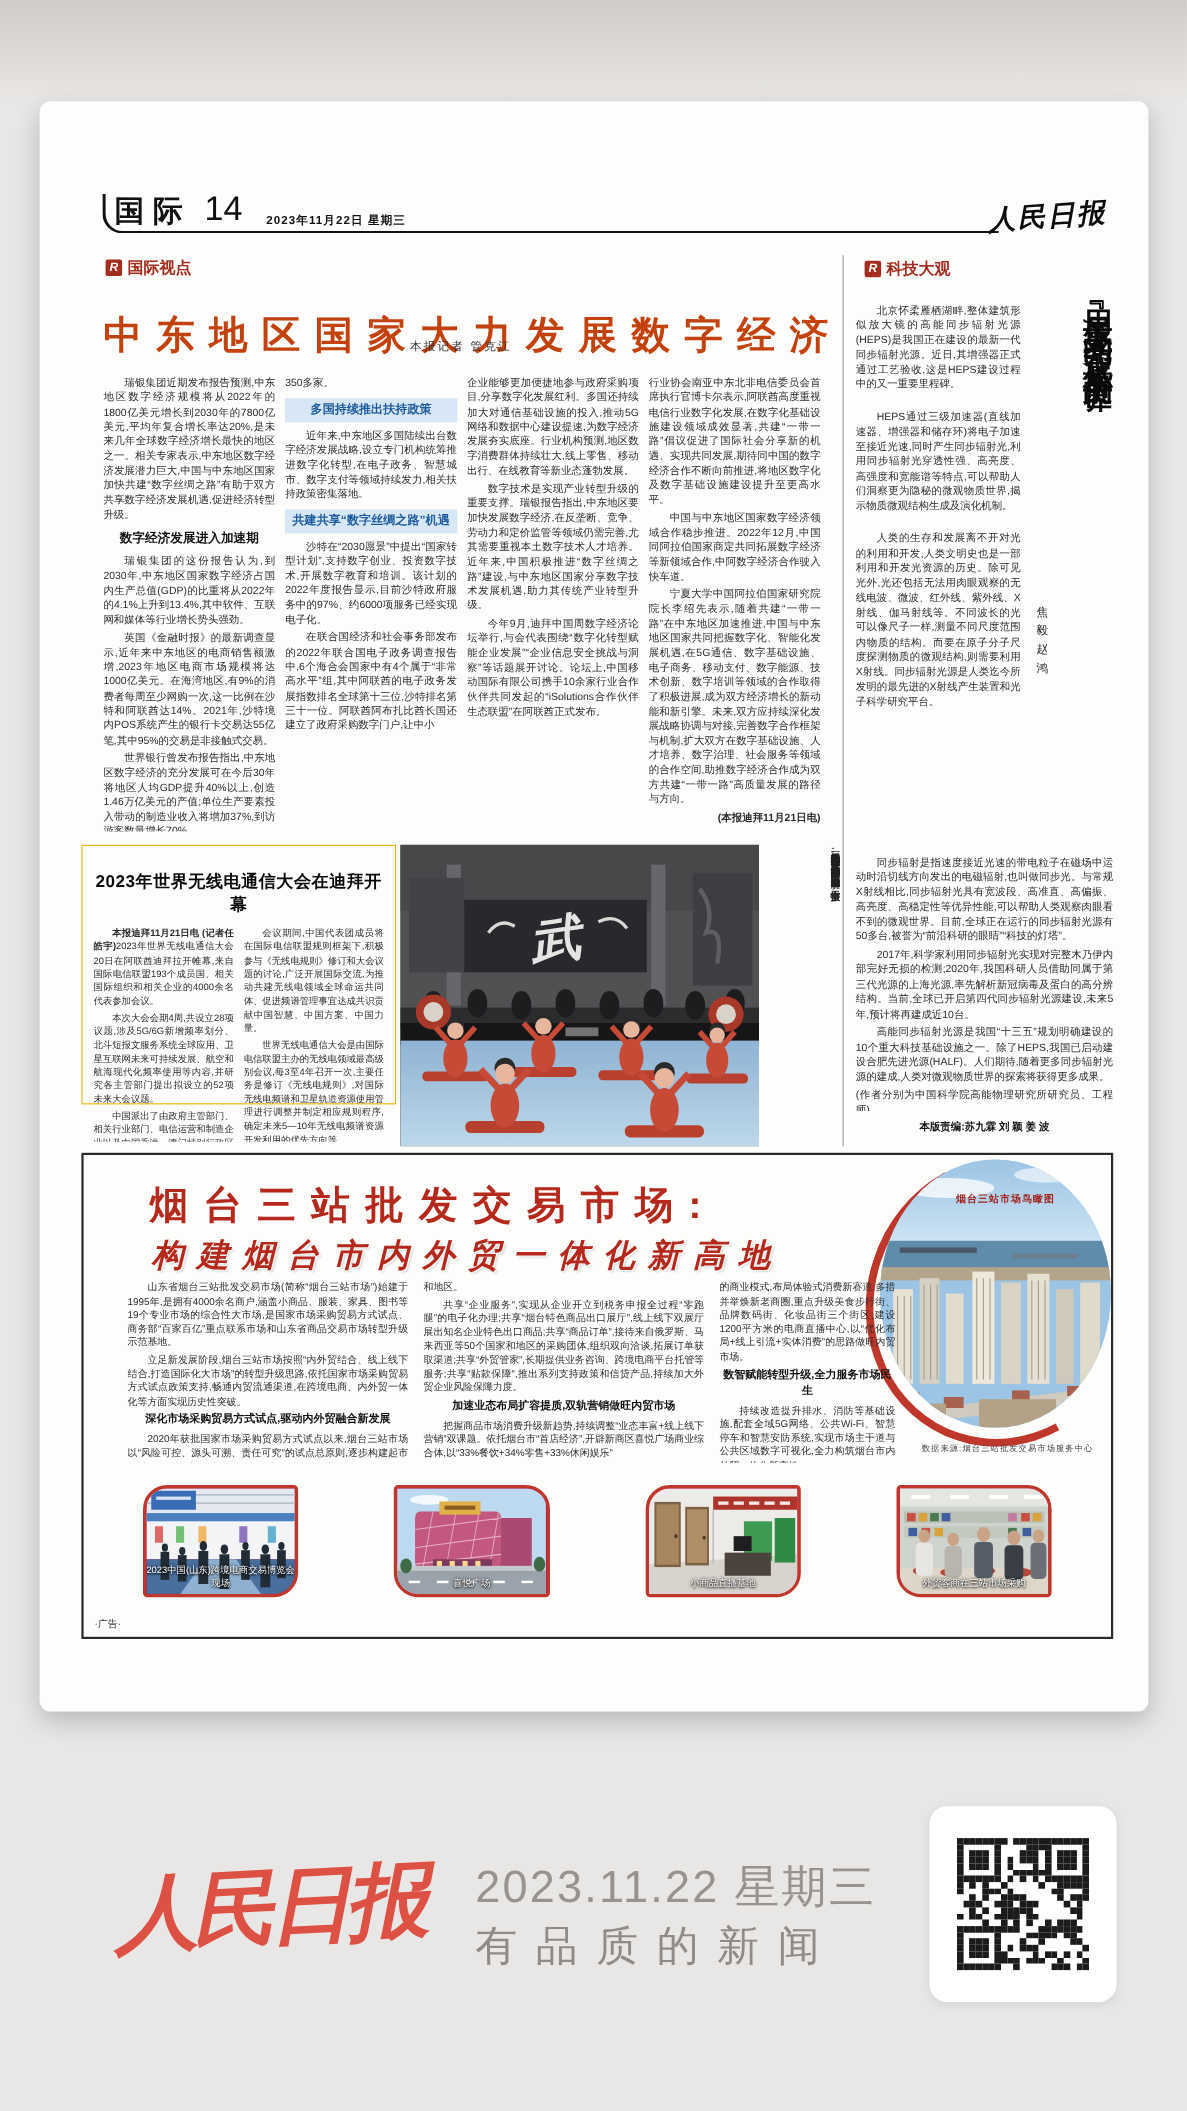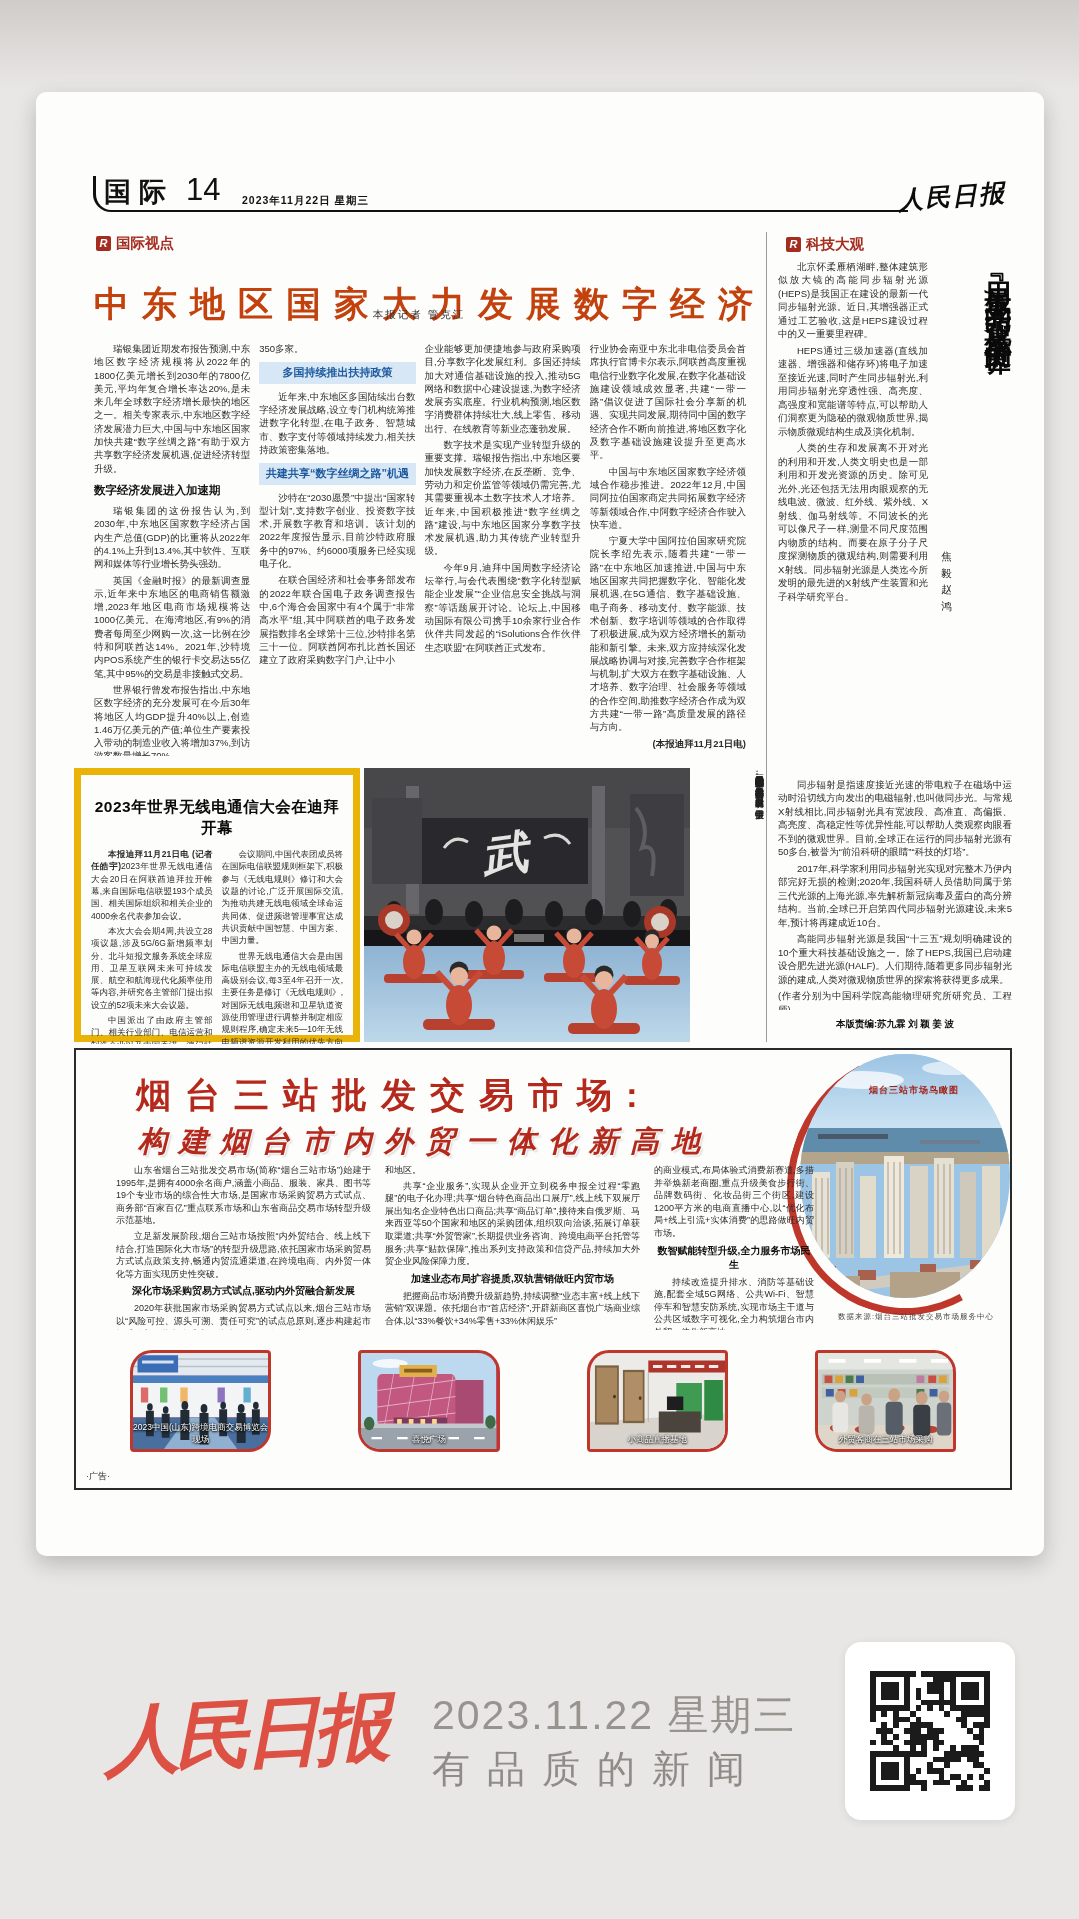--- a/index.html
+++ b/index.html
@@ -15,38 +15,38 @@
   
   .kicker{position:absolute;display:flex;align-items:center;gap:5px;font-size:14.5px;font-weight:800;color:#a42d20;}
   .kbox{display:inline-block;width:15px;height:15px;background:#a42d20;color:#fff;font-size:11px;font-weight:800;text-align:center;line-height:15px;border-radius:2px;font-style:italic;}
   
   .lead-title{position:absolute;left:58px;top:166px;width:650px;text-align:center;font-size:35px;font-weight:900;letter-spacing:13px;color:#c2410c;white-space:nowrap;}
   .lead-byline{position:absolute;left:58px;top:216px;width:650px;text-align:center;font-size:10.5px;letter-spacing:2px;color:#333;}
   .lead-cols{position:absolute;left:58px;top:250px;width:652px;height:414px;display:flex;gap:9px;}
   .col{flex:1;overflow:hidden;font-size:9.5px;line-height:1.40;text-align:justify;}
   .col p{margin:0 0 3px 0;text-indent:2em;}
   .col p.noind{text-indent:0;}
-  .subh{margin:7px 0 6px 0;text-align:left;font-size:11.5px;font-weight:800;color:#111;}
+  .subh{margin:7px 0 6px 0;text-align:center;font-size:11.5px;font-weight:800;color:#111;}
   .subh-blue{margin:7px 0 6px 0;padding:3px 4px;text-align:center;font-size:11px;font-weight:800;color:#1d5a9e;background:#d7e7f5;}
   .dateline{text-align:right;font-weight:700;text-indent:0 !important;}
   .vrule{position:absolute;left:730px;top:140px;width:1px;height:810px;background:#9a9a9a;}
   
   .tech{position:absolute;left:742px;top:143px;width:234px;}
   .tech .kicker{position:static;margin-left:8px;}
   .tech-top{display:flex;height:514px;margin-top:6px;}
   .tech-b1{width:150px;overflow:hidden;font-size:9.5px;line-height:1.42;text-align:justify;}
-  .tech-b1 p{margin:0 0 3px 0;text-indent:2em;}
+  .tech-b1 p{margin:16px 0 3px 0;text-indent:2em;}
   .tech-authors{width:26px;writing-mode:vertical-rl;font-size:10.5px;letter-spacing:7px;padding-top:282px;color:#222;}
   .tech-vtitle{flex:1;writing-mode:vertical-rl;font-size:27px;font-weight:900;letter-spacing:4px;line-height:1.05;color:#0a0a0a;overflow:hidden;}
   .tech-b2{margin-top:4px;height:232px;overflow:hidden;font-size:9.5px;line-height:1.42;text-align:justify;}
   .tech-b2 p{margin:0 0 3px 0;text-indent:2em;}
   .tech-credit{text-indent:0 !important;}
   .editors{margin-top:8px;text-align:center;font-size:9.5px;font-weight:700;color:#111;}
   
-  .radio{position:absolute;left:38px;top:676px;width:286px;height:274px;border:7px solid #eab308;box-sizing:border-box;padding:22px 10px 8px 10px;}
+  .radio{position:absolute;left:38px;top:676px;width:286px;height:236px;border:1px solid #eab308;box-sizing:border-box;padding:22px 10px 8px 10px;}
   .radio h2{margin:0;text-align:center;font-size:15.5px;font-weight:900;letter-spacing:0.5px;color:#0a0a0a;}
   .rcols{display:flex;gap:9px;margin-top:9px;height:196px;overflow:hidden;}
   .rcol{flex:1;font-size:8.5px;line-height:1.45;text-align:justify;overflow:hidden;}
   .rcol p{margin:0 0 3px 0;text-indent:2em;}
   
   .wushu{position:absolute;left:328px;top:676px;width:326px;height:274px;margin:0;background:#444;}
   .wushu svg{display:block;width:100%;height:100%;}
   .wushu-cap{position:absolute;left:658px;top:678px;width:72px;height:270px;writing-mode:vertical-rl;font-size:8.5px;line-height:1.62;color:#222;text-align:justify;}
   .wc-credit{margin-block-start:14px;font-weight:700;}
   

